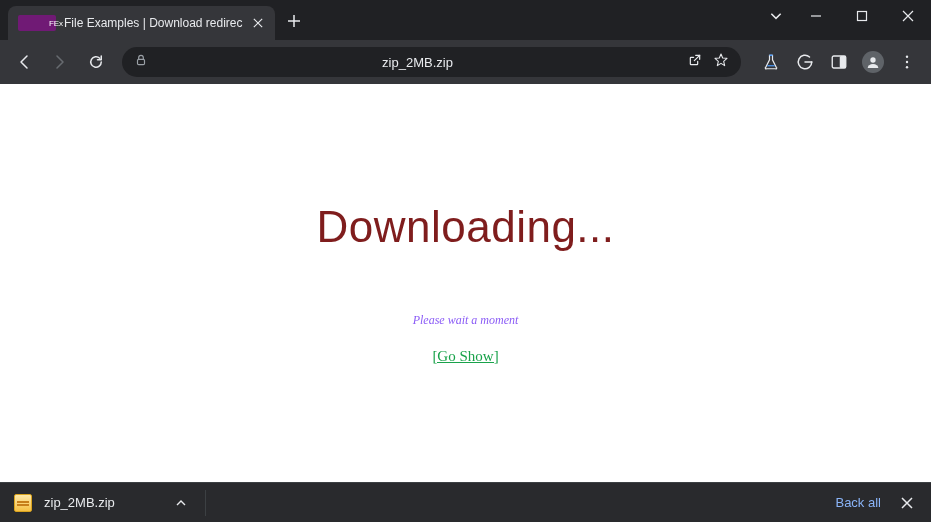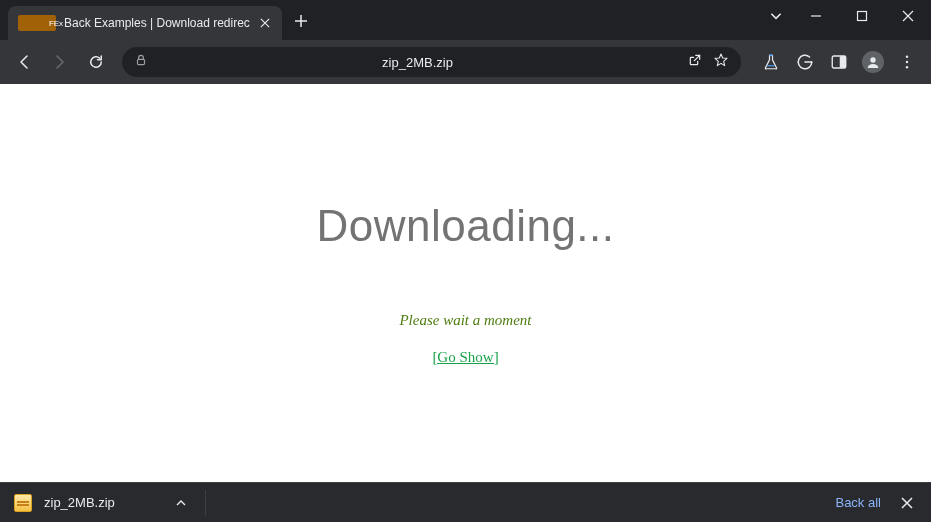--- a/index.html
+++ b/index.html
@@ -1,21 +1,21 @@
 <!DOCTYPE html>
 <html><head>
 <meta charset="utf-8">
 <style>
   * { margin: 0; padding: 0; box-sizing: border-box; }
   html, body { width: 931px; height: 522px; font-family: "Segoe UI", Arial, sans-serif; background: #202124; overflow: hidden; }
   
   
   .titlebar { height: 40px; background: #202124; display: flex; align-items: flex-start; }
   .tab { display: flex; align-items: center; height: 34px; margin-top: 6px; margin-left: 8px; background: #35363a; border-radius: 8px 8px 0 0; padding: 0 10px; gap: 8px; min-width: 240px; }
-  .tab-favicon { width: 16px; height: 16px; background: #a16207; color: #fff; font-size: 8px; font-weight: normal; display: flex; align-items: center; justify-content: center; border-radius: 2px; padding-left: 38px; }
+  .tab-favicon { width: 16px; height: 16px; background: #701a75; color: #fff; font-size: 8px; font-weight: normal; display: flex; align-items: center; justify-content: center; border-radius: 2px; padding-left: 38px; }
   .tab-title { color: #e8eaed; font-size: 12px; flex: 1; white-space: nowrap; overflow: hidden; text-overflow: ellipsis; }
   .tab-close { color: #e8eaed; font-size: 14px; cursor: pointer; padding: 2px; }
   .new-tab { color: #e8eaed; font-size: 16px; margin-left: 12px; margin-top: 14px; cursor: pointer; }
   .window-controls { margin-left: auto; display: flex; align-items: center; height: 32px; }
   .win-ctrl { width: 46px; height: 32px; display: flex; align-items: center; justify-content: center; color: #e8eaed; cursor: pointer; }
   .win-ctrl svg { width: 12px; height: 12px; }
   .chevron-down-top { width: 34px; height: 32px; display: flex; align-items: center; justify-content: center; color: #e8eaed; cursor: pointer; }
 
   
   .toolbar { height: 44px; background: #35363a; display: flex; align-items: center; padding: 0 8px; gap: 4px; }
@@ -25,43 +25,43 @@
   .omnibox { flex: 1; height: 30px; background: #202124; border-radius: 15px; display: flex; align-items: center; padding: 0 12px; margin: 0 6px; gap: 10px; }
   .lock-icon { color: #9aa0a6; }
   .url-text { color: #e8eaed; font-size: 13px; flex: 1; text-align: center; }
   .ob-icon { color: #e8eaed; cursor: pointer; }
   .toolbar-right { display: flex; align-items: center; gap: 2px; padding-left: 4px; }
   .tb-btn { width: 32px; height: 32px; display: flex; align-items: center; justify-content: center; color: #e8eaed; cursor: pointer; border-radius: 50%; }
   .avatar { width: 22px; height: 22px; background: #5f6368; border-radius: 50%; display: flex; align-items: center; justify-content: center; }
 
   
   .content { height: 398px; background: #fff; display: flex; flex-direction: column; align-items: center; justify-content: center; }
-  .heading { font-size: 44px; font-weight: 300; color: #737373; letter-spacing: 0.5px; }
-  .subtitle { margin-top: 61px; font-style: italic; font-family: Georgia, serif; font-size: 15px; color: #4d7c0f; }
+  .heading { font-size: 44px; font-weight: 300; color: #7f1d1d; letter-spacing: 0.5px; }
+  .subtitle { margin-top: 61px; font-style: italic; font-family: Georgia, serif; font-size: 12px; color: #8b5cf6; }
   .go-back { margin-top: 20px; color: #19a24a; text-decoration: underline; font-family: Georgia, serif; font-size: 15px; cursor: pointer; }
 
   
   .download-bar { height: 40px; background: #292a2d; border-top: 1px solid #3c4043; display: flex; align-items: center; padding: 0 8px; }
   .dl-item { display: flex; align-items: center; gap: 12px; height: 32px; padding: 0 10px 0 6px; border-radius: 16px; cursor: pointer; }
   .dl-icon { width: 18px; height: 18px; background: linear-gradient(#ffe9a8,#f5c044); border: 1px solid #d9a31e; border-radius: 2px; position: relative; }
   .dl-icon::after { content: ""; position: absolute; left: 2px; right: 2px; top: 6px; height: 2px; background: #c77f1a; box-shadow: 0 3px 0 #c77f1a; }
   .dl-name { color: #e8eaed; font-size: 13px; }
   .dl-chevron { width: 32px; height: 32px; display: flex; align-items: center; justify-content: center; color: #e8eaed; cursor: pointer; margin-left: 40px; }
   .dl-sep { width: 1px; height: 26px; background: #3c4043; margin-left: 8px; }
   .spacer { flex: 1; }
   .show-all { color: #8ab4f8; font-size: 13px; cursor: pointer; padding: 6px 10px; }
   .dl-close { width: 32px; height: 32px; display: flex; align-items: center; justify-content: center; color: #e8eaed; cursor: pointer; }
 </style>
 </head>
 <body>
 
 <div class="titlebar">
   <div class="tab">
     <div class="tab-favicon">FEx</div>
-    <div class="tab-title">Back Examples | Download redirec</div>
+    <div class="tab-title">File Examples | Download redirec</div>
     <div class="tab-close">
       <svg viewBox="0 0 12 12" width="10" height="10">
           <path d="M1 1 L11 11 M11 1 L1 11" stroke="currentColor" stroke-width="1.4" fill="none"></path>
         </svg>
     </div>
   </div>
   <div class="new-tab">
     <svg viewBox="0 0 14 14" width="14" height="14">
         <path d="M7 1 V13 M1 7 H13" stroke="currentColor" stroke-width="1.5" fill="none"></path>
       </svg>

